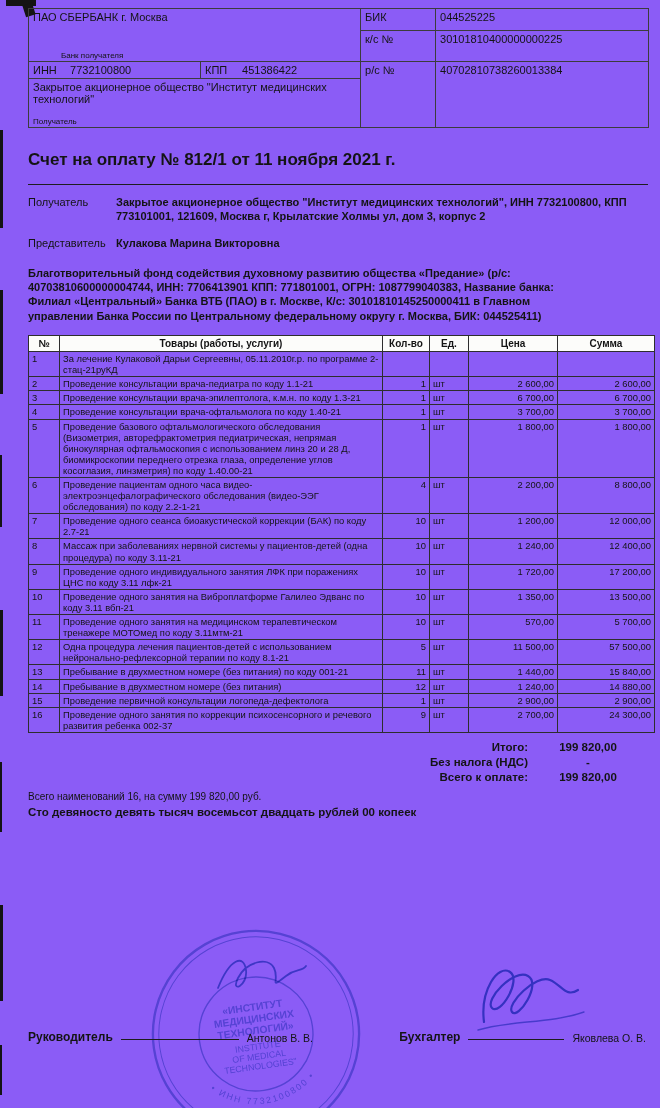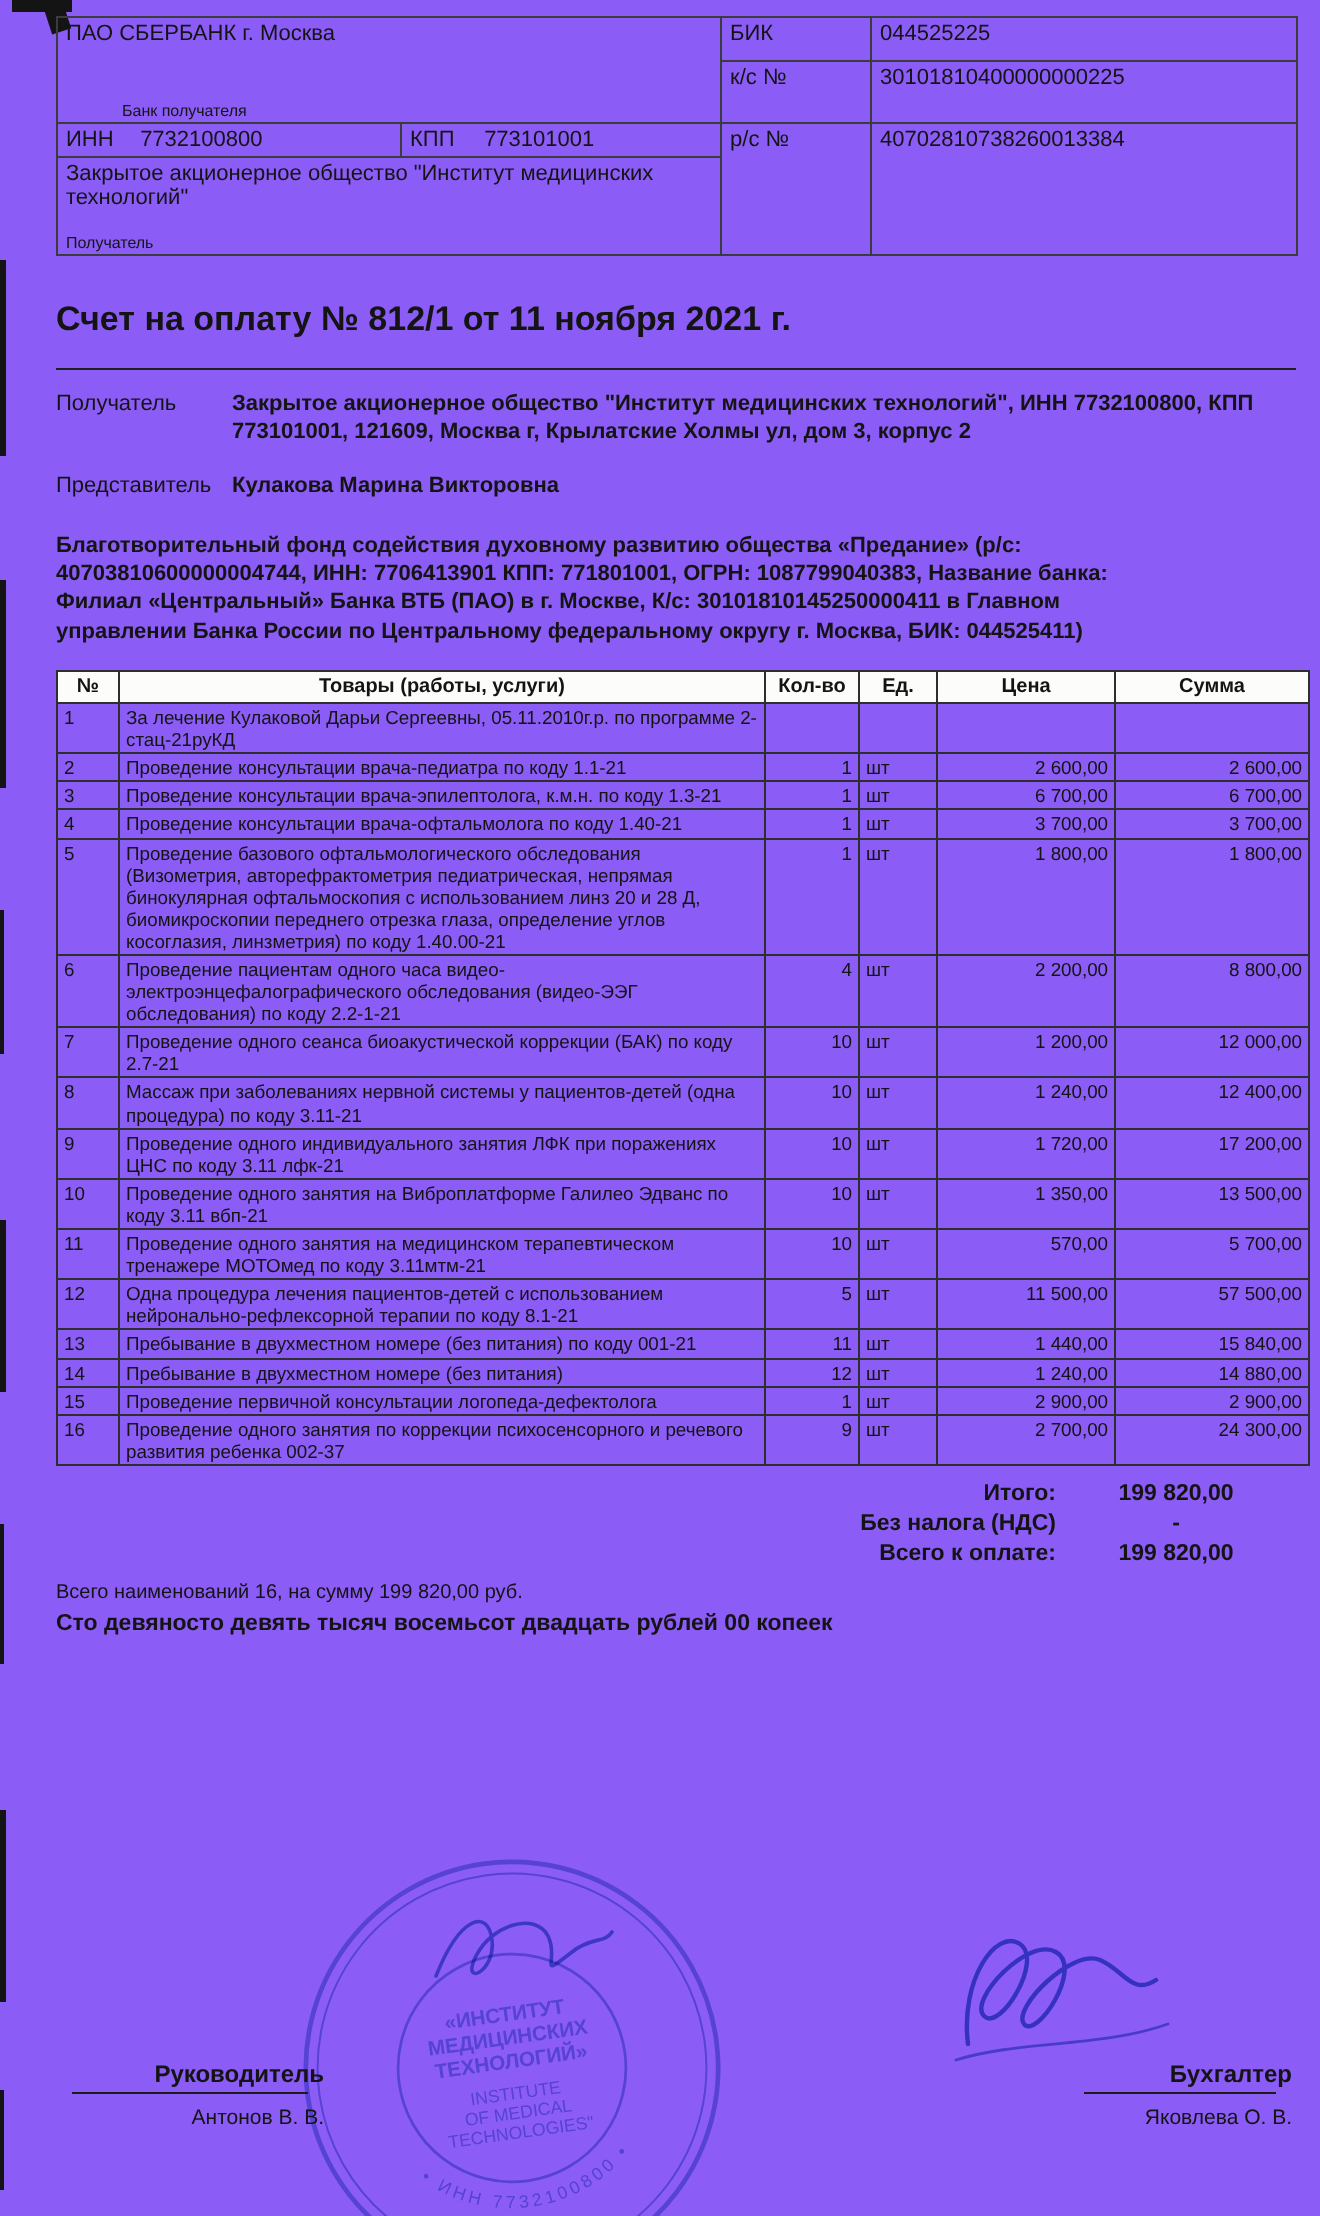--- a/index.html
+++ b/index.html
@@ -45,21 +45,21 @@
   .totals{margin-top:8px; font-size:11.5px; font-weight:bold;}
   .totals-row{display:flex; justify-content:flex-end; margin-bottom:3px;}
   .totals-label{text-align:left;}
   .totals-value{width:120px; text-align:center;}
 
   .summary{margin-top:8px; font-size:10px;}
   .amount-words{font-weight:bold; margin-top:4px; font-size:11.5px;}
 
   
   .sign-row{position:absolute; left:28px; right:14px; top:1030px; display:flex; justify-content:space-between; align-items:flex-end; font-size:12px;}
-  .sign-group{display:flex; align-items:flex-end;flex-direction:column;}
+  .sign-group{display:flex; align-items:flex-end;}
   .sign-label{font-weight:bold; padding-bottom:2px;}
   .sign-line{border-bottom:1.4px solid #1c1c1c; width:118px; margin:0 8px 6px 8px;}
   .sign-line.short{width:96px;}
   .sign-name{font-size:10.5px; padding-bottom:2px; white-space:nowrap;}
 
   
   .stamp{position:absolute; left:148px; top:926px; width:216px; height:216px;
          transform:rotate(-8deg); opacity:.82; mix-blend-mode:multiply; pointer-events:none;}
   .ink{position:absolute; pointer-events:none; mix-blend-mode:multiply;}
 
@@ -103,21 +103,21 @@
         <td class="ks-cell">к/с №</td>
         <td class="ks-cell">30101810400000000225</td>
       </tr>
       <tr>
         <td class="lblval">
           <span class="lbl">ИНН</span>
           <span>7732100800</span>
         </td>
         <td class="lblval">
           <span class="lbl">КПП</span>
-          <span>773101001</span>
+          <span>451386422</span>
         </td>
         <td rowspan="2">р/с №</td>
         <td rowspan="2">40702810738260013384</td>
       </tr>
       <tr>
         <td colspan="2" class="recipient-cell">
           <div>Закрытое акционерное общество "Институт медицинских технологий"</div>
           <div class="cell-sub">Получатель</div>
         </td>
       </tr>

